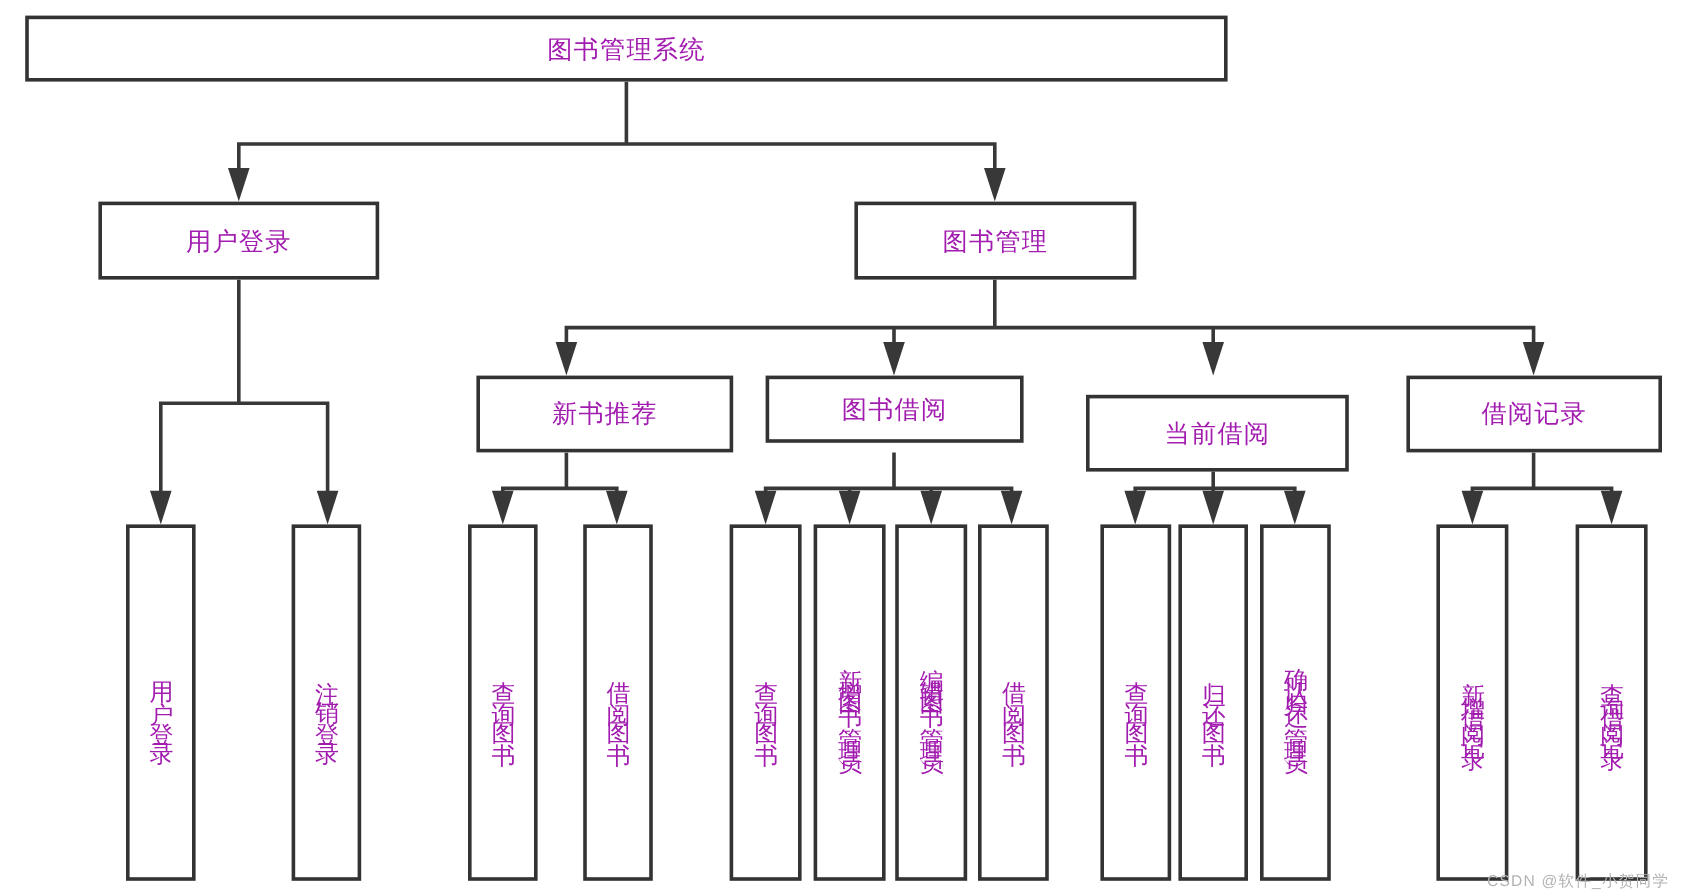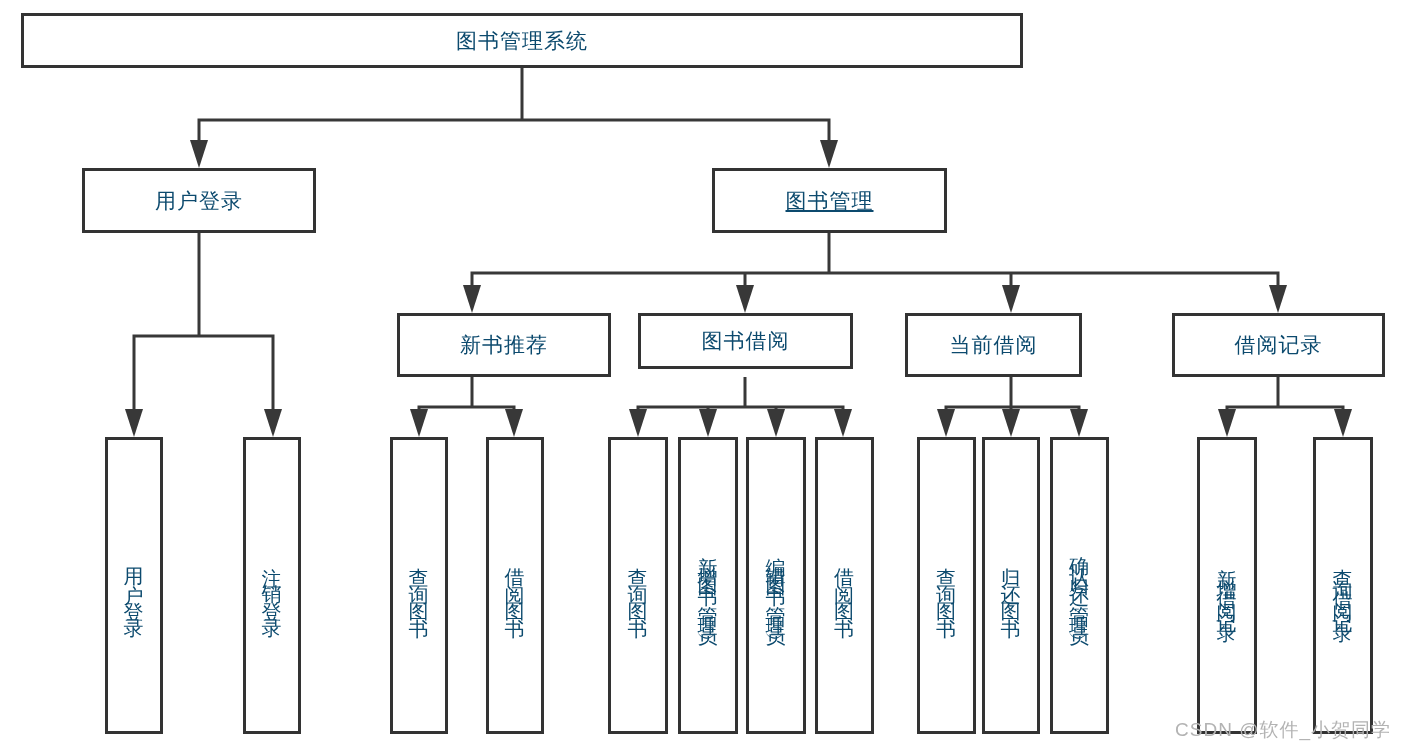--- a/index.html
+++ b/index.html
@@ -12,57 +12,57 @@
   }
   #connectors{position:absolute;left:0;top:0;width:1405px;height:747px;}
   .node{
     position:absolute;
     box-sizing:border-box;
     border:3px solid #333;
     background:#fff;
     display:flex;
     align-items:center;
     justify-content:center;
-    color:#0c4a6e;
+    color:#a21caf;
     font-size:21px;
     letter-spacing:1px;
     white-space:nowrap;
   }
   .leaf span{
     writing-mode:vertical-rl;
     text-orientation:mixed;
     font-size:20px;
     line-height:1;
   }
   
   .n-root{left:21px;top:13px;width:1002px;height:55px;}
   .n-user-login{left:82px;top:168px;width:234px;height:65px;}
-  .n-book-mgmt{left:712px;top:168px;width:235px;height:65px;text-decoration:underline;}
+  .n-book-mgmt{left:712px;top:168px;width:235px;height:65px;}
   .n-newrec{left:365px;top:313px;width:214px;height:64px;margin-left:32px;}
   .n-borrow{left:638px;top:313px;width:215px;height:56px;}
-  .n-current{left:905px;top:313px;width:177px;height:64px;}
+  .n-current{left:905px;top:329px;width:219px;height:64px;}
   .n-records{left:1172px;top:313px;width:213px;height:64px;text-align:right;}
   .leaf{top:437px;height:297px;}
   .l-a1{left:105px;width:58px;}
   .l-a2{left:243px;width:58px;}
   .l-b1{left:390px;width:58px;}
   .l-b2{left:486px;width:58px;}
   .l-c1{left:608px;width:60px;}
   .l-c2{left:678px;width:60px;}
   .l-c3{left:746px;width:60px;}
   .l-c4{left:815px;width:59px;}
   .l-d1{left:917px;width:59px;}
   .l-d2{left:982px;width:58px;}
   .l-d3{left:1050px;width:59px;}
   .l-e1{left:1197px;width:60px;}
   .l-e2{left:1313px;width:60px;}
   .watermark{
     position:absolute;
     right:14px;bottom:4px;
-    font-size:19px;
+    font-size:13px;
     color:#b3b3b3;
     letter-spacing:1px;
     white-space:nowrap;
   }
 </style>
 </head>
 <body>
 
 <div id="canvas">
 

